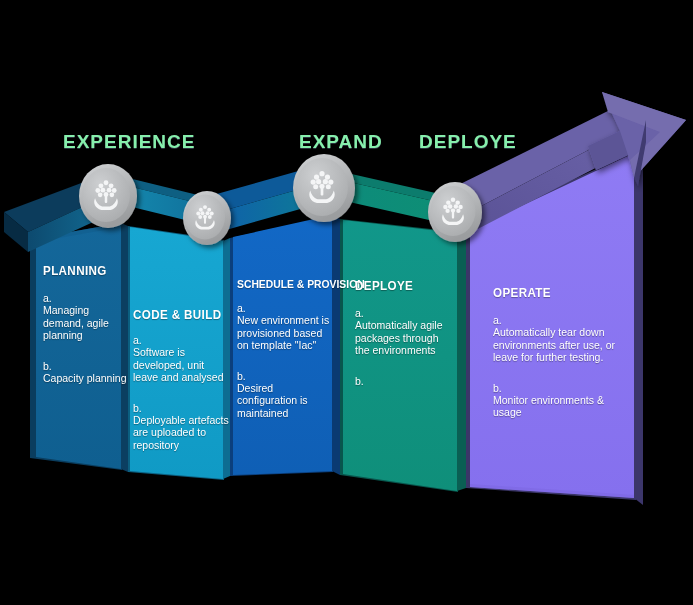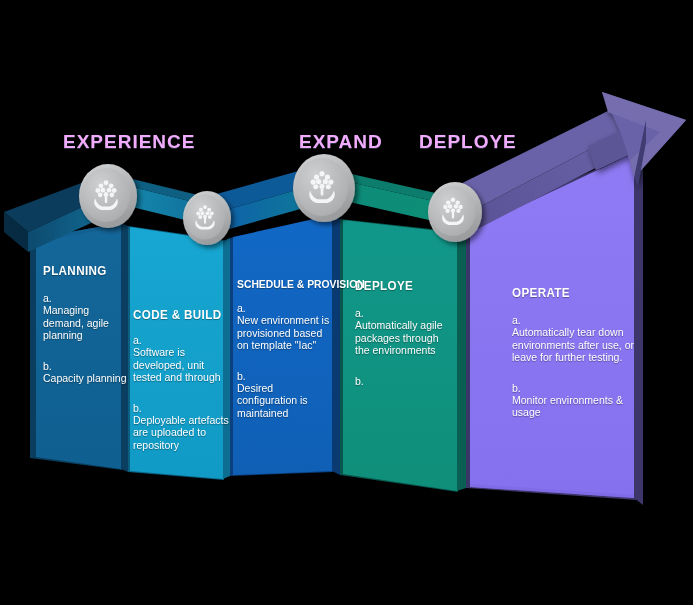--- a/index.html
+++ b/index.html
@@ -8,21 +8,21 @@
 
   .svgroot{position:absolute;left:0;top:0;width:693px;height:605px;}
 
   
   .stagelabel{
     position:absolute;
     font-family:"Liberation Sans",sans-serif;
     font-weight:bold;
     font-size:19px;
     letter-spacing:1px;
-    color:#f0abfc;
+    color:#86efac;
     text-shadow:0 1px 0 #2a2f3d;
     white-space:nowrap;
     -webkit-font-smoothing:antialiased;
   }
   #lbl-experience{left:63px;top:131px;}
   #lbl-expand{left:299px;top:131px;}
   #lbl-elevate{left:419px;top:131px;}
 
   
   .panel-text{
@@ -43,21 +43,21 @@
   }
   .panel-title.wide{font-size:11.5px;letter-spacing:0;transform:scaleX(.9);}
   .bullet{font-size:10.5px;line-height:12.4px;margin:0 0 18px 0;}
   .bullet .ltr{display:block;}
   .bullet:last-child{margin-bottom:0;}
 
   #txt-planning   {left:43px; top:264px; width:86px;}
   #txt-codebuild  {left:133px;top:266px; width:96px;margin-top:42px;}
   #txt-schedule   {left:237px;top:278px; width:96px;}
   #txt-deploye    {left:355px;top:279px; width:100px;}
-  #txt-operate    {left:493px;top:286px; width:125px;margin-left:19px;}
+  #txt-operate    {left:493px;top:286px; width:125px;}
 
   #txt-planning .panel-title{margin-bottom:14px;}
   #txt-codebuild .panel-title{margin-bottom:12px;}
   #txt-schedule  .panel-title{margin-bottom:12px;}
   #txt-deploye   .panel-title{margin-bottom:14px;}
   #txt-operate   .panel-title{margin-bottom:14px;}
 </style>
 </head>
 <body>
 
@@ -282,21 +282,21 @@
     <div class="bullet">
       <span class="ltr">b.</span>
       <span>Capacity planning</span>
     </div>
   </div>
 
   <div class="panel-text" id="txt-codebuild">
     <div class="panel-title">CODE &amp; BUILD</div>
     <div class="bullet">
       <span class="ltr">a.</span>
-      <span>Software is developed, unit tested and through</span>
+      <span>Software is developed, unit leave and analysed</span>
     </div>
     <div class="bullet">
       <span class="ltr">b.</span>
       <span>Deployable artefacts are uploaded to repository</span>
     </div>
   </div>
 
   <div class="panel-text" id="txt-schedule">
     <div class="panel-title wide">SCHEDULE &amp; PROVISION</div>
     <div class="bullet">

